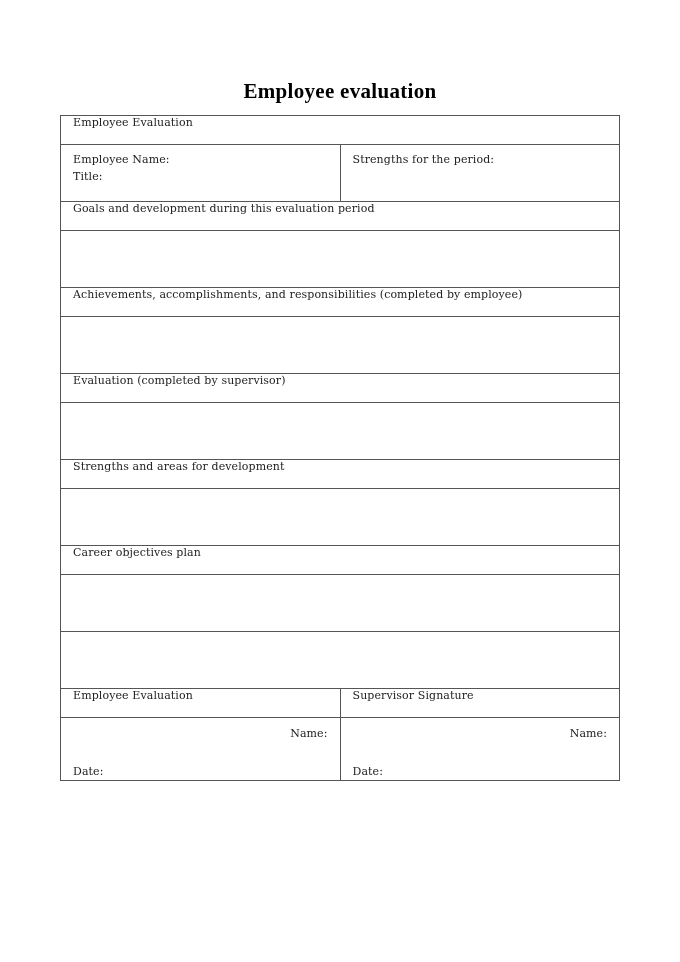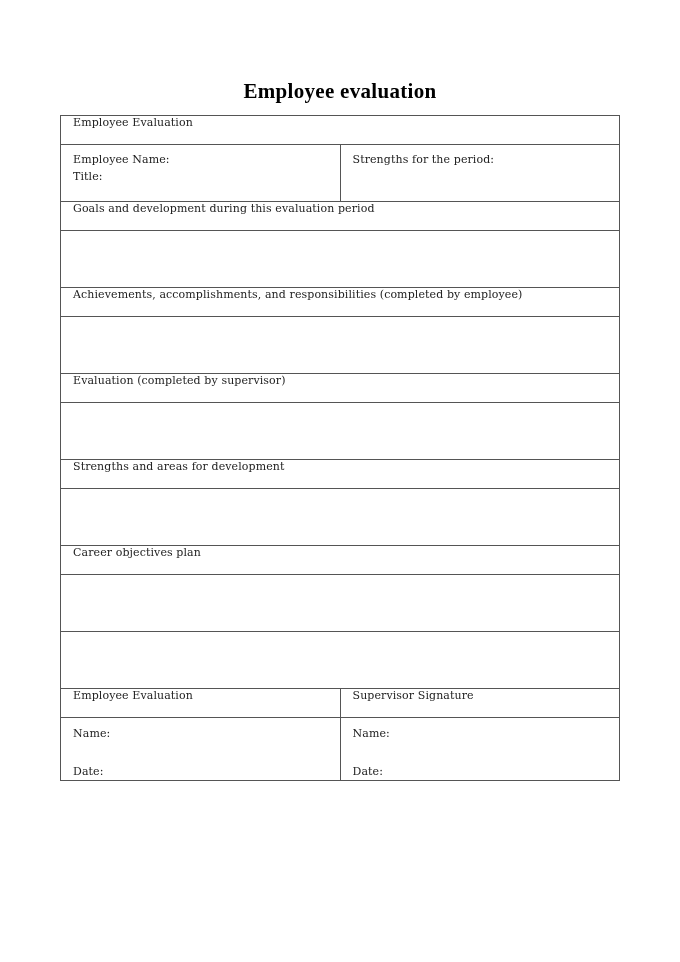--- a/index.html
+++ b/index.html
@@ -13,21 +13,21 @@
     table.form td { border: 1px solid #555; padding: 0 12px; vertical-align: top;
       font-size: 11px; font-family: "DejaVu Serif", serif; color: #222; letter-spacing: 0.1px; }
     table.form td.left { width: 259px; }
     .hdr td { height: 28px; vertical-align: middle; }
     .blank td { height: 56px; }
     .two td { height: 56px; }
     .two .line1 { position: relative; top: 8px; }
     .two .line2 { position: relative; top: 12px; }
     .cell-inner { display: block; }
     .sig td { height: 62px; }
-    .sig .line1 { position: relative; top: 9px; }
+    .sig .line1 { position: relative; top: 9px; text-align: right; }
     .sig .line2 { position: relative; top: 34px; }
   </style>
 </head>
 <body>
 
 <div class="title">Employee evaluation</div>
 
 <table class="form">
   <tbody>
       <tr class="hdr">

